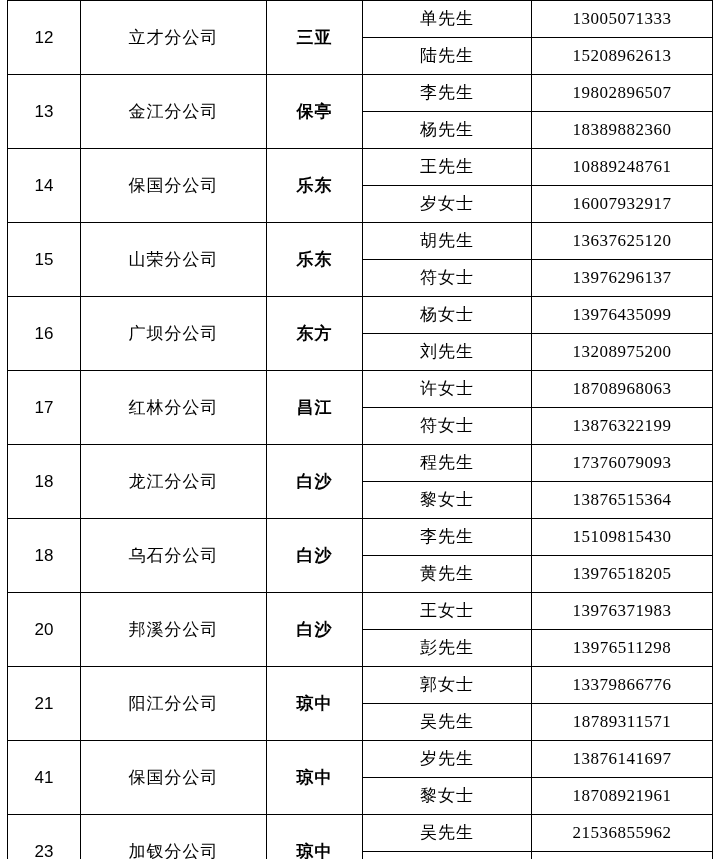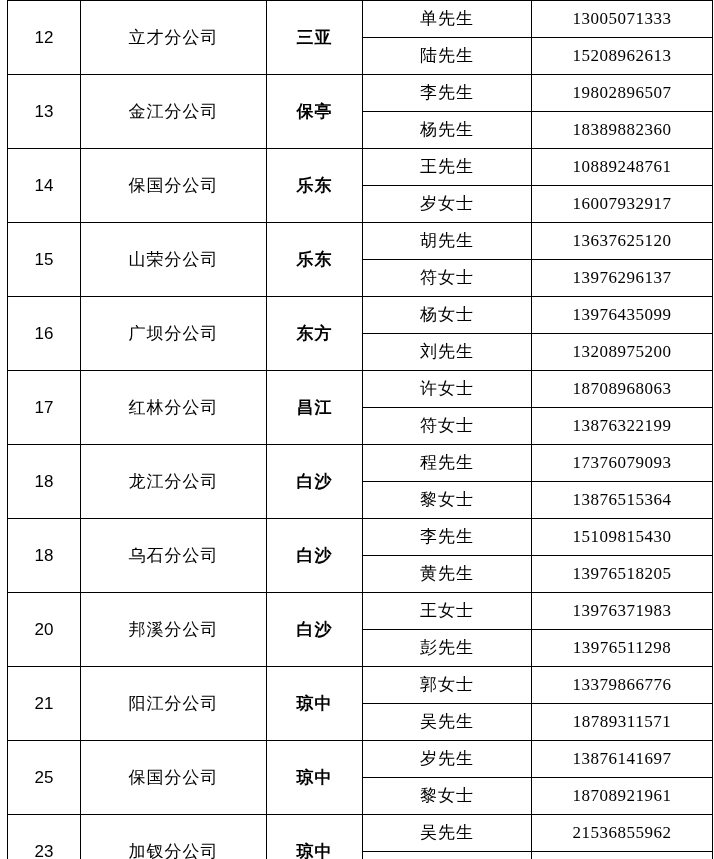--- a/index.html
+++ b/index.html
@@ -174,21 +174,21 @@
           <td class="col-branch" rowspan="2">阳江分公司</td>
           <td class="col-area" rowspan="2">琼中</td>
           <td class="col-person">郭女士</td>
           <td class="col-phone">13379866776</td>
         </tr>
         <tr>
           <td class="col-person">吴先生</td>
           <td class="col-phone">18789311571</td>
         </tr>
         <tr>
-          <td class="col-index" rowspan="2">25</td>
+          <td class="col-index" rowspan="2">41</td>
           <td class="col-branch" rowspan="2">保国分公司</td>
           <td class="col-area" rowspan="2">琼中</td>
           <td class="col-person">岁先生</td>
           <td class="col-phone">13876141697</td>
         </tr>
         <tr>
           <td class="col-person">黎女士</td>
           <td class="col-phone">18708921961</td>
         </tr>
         <tr>

